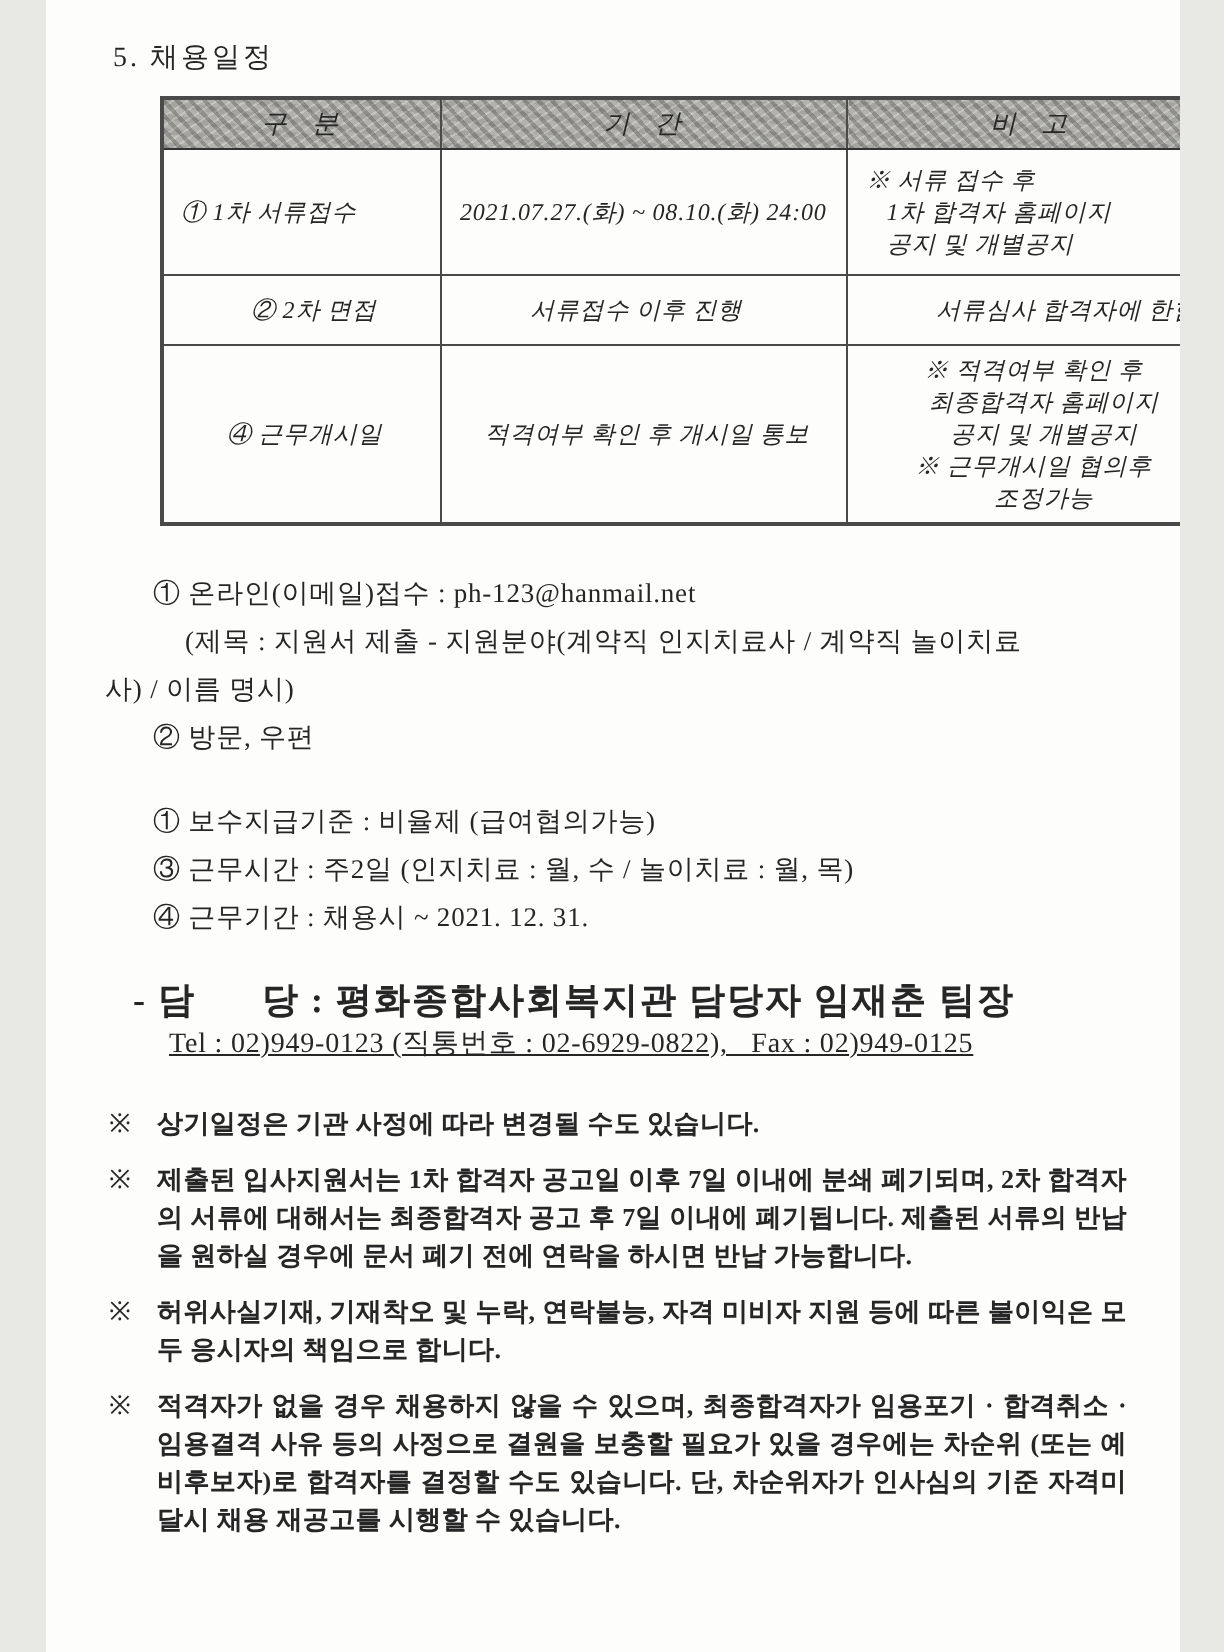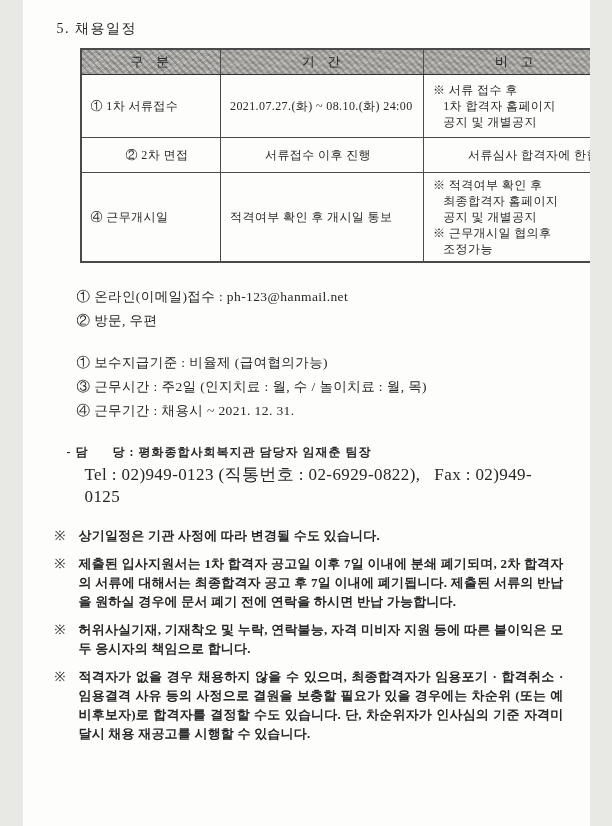--- a/index.html
+++ b/index.html
@@ -18,20 +18,21 @@
   h2.sec-heading{
     font-size:14px;font-weight:normal;margin:0 0 10px 2px;
     letter-spacing:1.5px;
   }
   
   table.schedule{
     border-collapse:collapse;
     margin:2px 0 22px 25px;
     width:527px;
     table-layout:fixed;
+    font-style:italic;
   }
   table.schedule, table.schedule td, table.schedule th{
     border:1px solid #4a4a4a;
   }
   table.schedule{border-width:2px;}
   table.schedule th{
     height:22px;
     font-weight:normal;
     font-size:13px;
     white-space:pre;
@@ -52,37 +53,37 @@
     border-top-color:#8a8a8a;
     border-top-width:1px;
   }
   table.schedule col.c1{width:140px;}
   table.schedule col.c2{width:203px;}
   table.schedule col.c3{width:184px;}
   td.note-cell{white-space:pre-wrap;line-height:16px;padding-left:6px;}
   tr.r1 td{height:54px;border-radius:13px;}
   tr.r2 td{height:26px;padding-left:44px;}
   tr.r3 td{height:34px;}
-  tr.r4 td{height:78px;}
+  tr.r4 td{height:78px;text-align:center;}
   
   .sec{margin-bottom:18px;}
   .body-line{
     font-size:13.5px;line-height:24px;margin:0 0 0 22px;
     white-space:pre-wrap;
   }
   .body-line.hang{
     margin-left:-2px;
     text-indent:40px;
   }
   .contact-line{
-    font-size:12px;font-weight:bold;line-height:23px;margin:1px 0 0 12px;
+    font-size:18px;font-weight:bold;line-height:23px;margin:1px 0 0 12px;
     white-space:pre-wrap;letter-spacing:1px;
   }
   .tel-line{
-    font-size:17px;line-height:22px;margin:0 0 0 30px;white-space:pre-wrap;
+    font-size:14px;line-height:22px;margin:0 0 0 30px;white-space:pre-wrap;text-decoration:underline;
   }
   
   .footnotes{margin-top:14px;}
   .note{
     display:flex;align-items:flex-start;
     margin:0 0 9px 0;
   }
   .note .marker{
     flex:0 0 24px;
     font-size:13px;line-height:19px;
@@ -136,20 +137,22 @@
    공지 및 개별공지
 ※ 근무개시일 협의후
    조정가능</td>
         </tr>
       </tbody>
     </table>
   </section>
 
   <section class="sec">
     <p class="body-line">① 온라인(이메일)접수 : ph-123@hanmail.net</p>
+    <p class="body-line hang">(제목 : 지원서 제출 - 지원분야(계약직 인지치료사 / 계약직 놀이치료
+사) / 이름 명시)</p>
     <p class="body-line">② 방문, 우편</p>
   </section>
 
   <section class="sec">
     <p class="body-line">① 보수지급기준 : 비율제 (급여협의가능)</p>
     <p class="body-line">③ 근무시간 : 주2일 (인지치료 : 월, 수 / 놀이치료 : 월, 목)</p>
     <p class="body-line">④ 근무기간 : 채용시 ~ 2021. 12. 31.</p>
   </section>
 
   <section class="sec">

